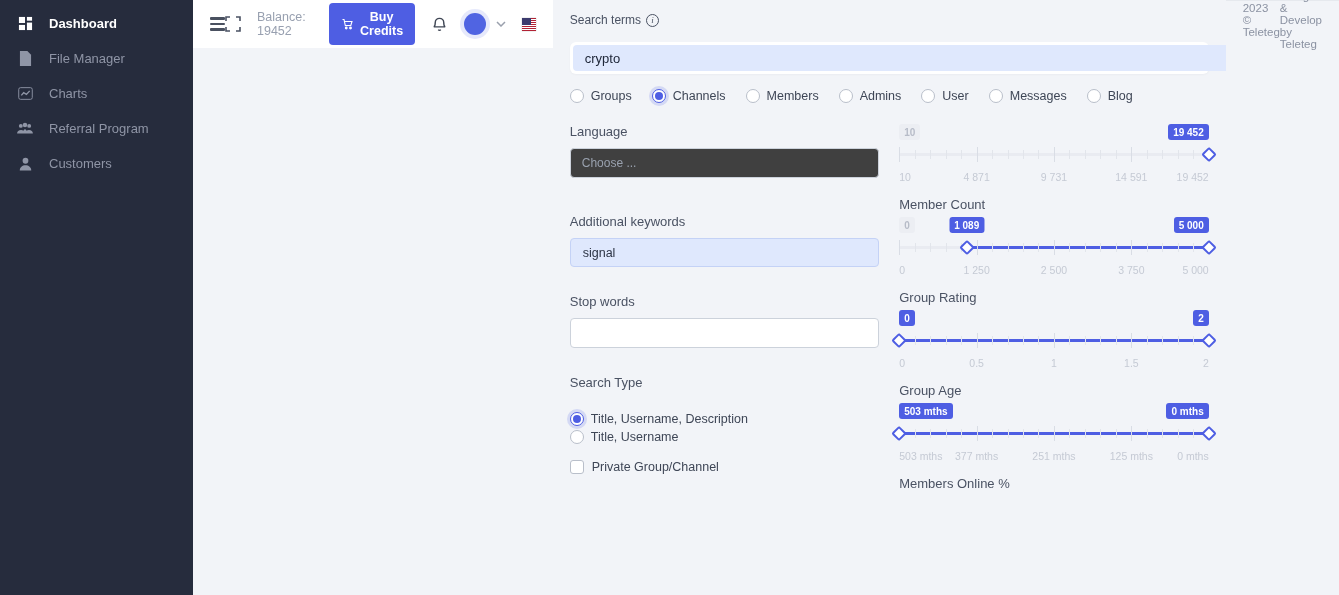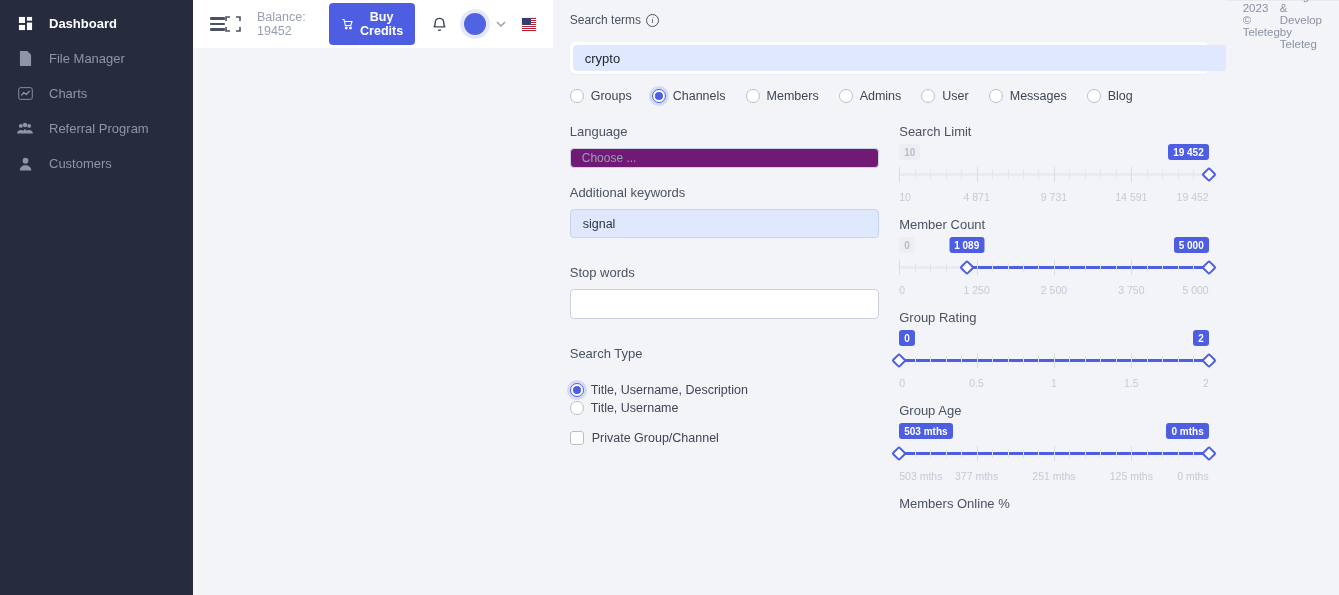--- a/index.html
+++ b/index.html
@@ -56,22 +56,22 @@
   .scopes { display:flex; align-items:center; gap:20px; margin-top:15px; }
   .scope { display:flex; align-items:center; gap:7px; font-size:12.5px; color:#3e4656; cursor:pointer; }
   .radio { width:14px; height:14px; border-radius:50%; border:1px solid #b9bfca; background:#fff; position:relative; flex:0 0 14px; }
   .radio.on { border:1.5px solid var(--accent); box-shadow:0 0 0 3px rgba(78,94,227,0.18); }
   .radio.on::after { content:""; position:absolute; inset:2px; border-radius:50%; background:var(--accent); }
 
   .grid { display:flex; gap:20px; margin-top:21px; }
   .col { flex:1; min-width:0; }
 
   .field-label { font-size:13px; color:#4a5263; margin-bottom:9px; }
-  .select-box { height:20px; background:#701a75; border:1px solid #ccd2db; border-radius:4px; display:flex; align-items:center;
-                padding:0 11px; font-size:12px; color:#99a1ae; margin-bottom:17px; cursor:pointer; }
+  .select-box { height:30px; background:#404040; border:1px solid #ccd2db; border-radius:4px; display:flex; align-items:center;
+                padding:0 11px; font-size:12px; color:#99a1ae; margin-bottom:36px; cursor:pointer; }
   .kw-input { width:100%; height:29px; background:#dfe8fd; border:1px solid #c4d2f6; border-radius:4px; padding:0 12px;
               font-size:12.5px; color:#2c3444; outline:none; margin-bottom:27px; font-family:"Liberation Sans",sans-serif; }
   .stop-input { width:100%; height:30px; background:#fff; border:1px solid #ccd2db; border-radius:4px; padding:0 12px;
                 font-size:12.5px; color:#2c3444; outline:none; margin-bottom:27px; font-family:"Liberation Sans",sans-serif; }
   .st-options { margin-top:22px; display:flex; flex-direction:column; gap:4px; }
   .checkbox-row { display:flex; align-items:center; gap:8px; font-size:12.5px; color:#3e4656; margin-top:16px; cursor:pointer; }
   .checkbox { width:14px; height:14px; border:1px solid #b9bfca; border-radius:3px; background:#fff; flex:0 0 14px; }
 
   
   .slider-group { margin-bottom:13px; }
@@ -266,21 +266,20 @@
             </div>
 
           <label class="checkbox-row">
             <span class="checkbox"></span>
             <span>Private Group/Channel</span>
           </label>
         </div>
 
         <div class="col" id="sliders">
             <div class="slider-group">
-              <div class="sg-label">Search Limit</div>
               <div class="sg-badges">
                 <span class="badge muted" style="left:0">10</span>
                 <span class="badge" style="right:0">19 452</span>
               </div>
               <div class="sg-track">
                 <div class="line"></div>
                 <span class="tick major" style="left:0%"></span>
                 <span class="tick minor" style="left:5%"></span>
                 <span class="tick minor" style="left:10%"></span>
                 <span class="tick minor" style="left:15%"></span>

